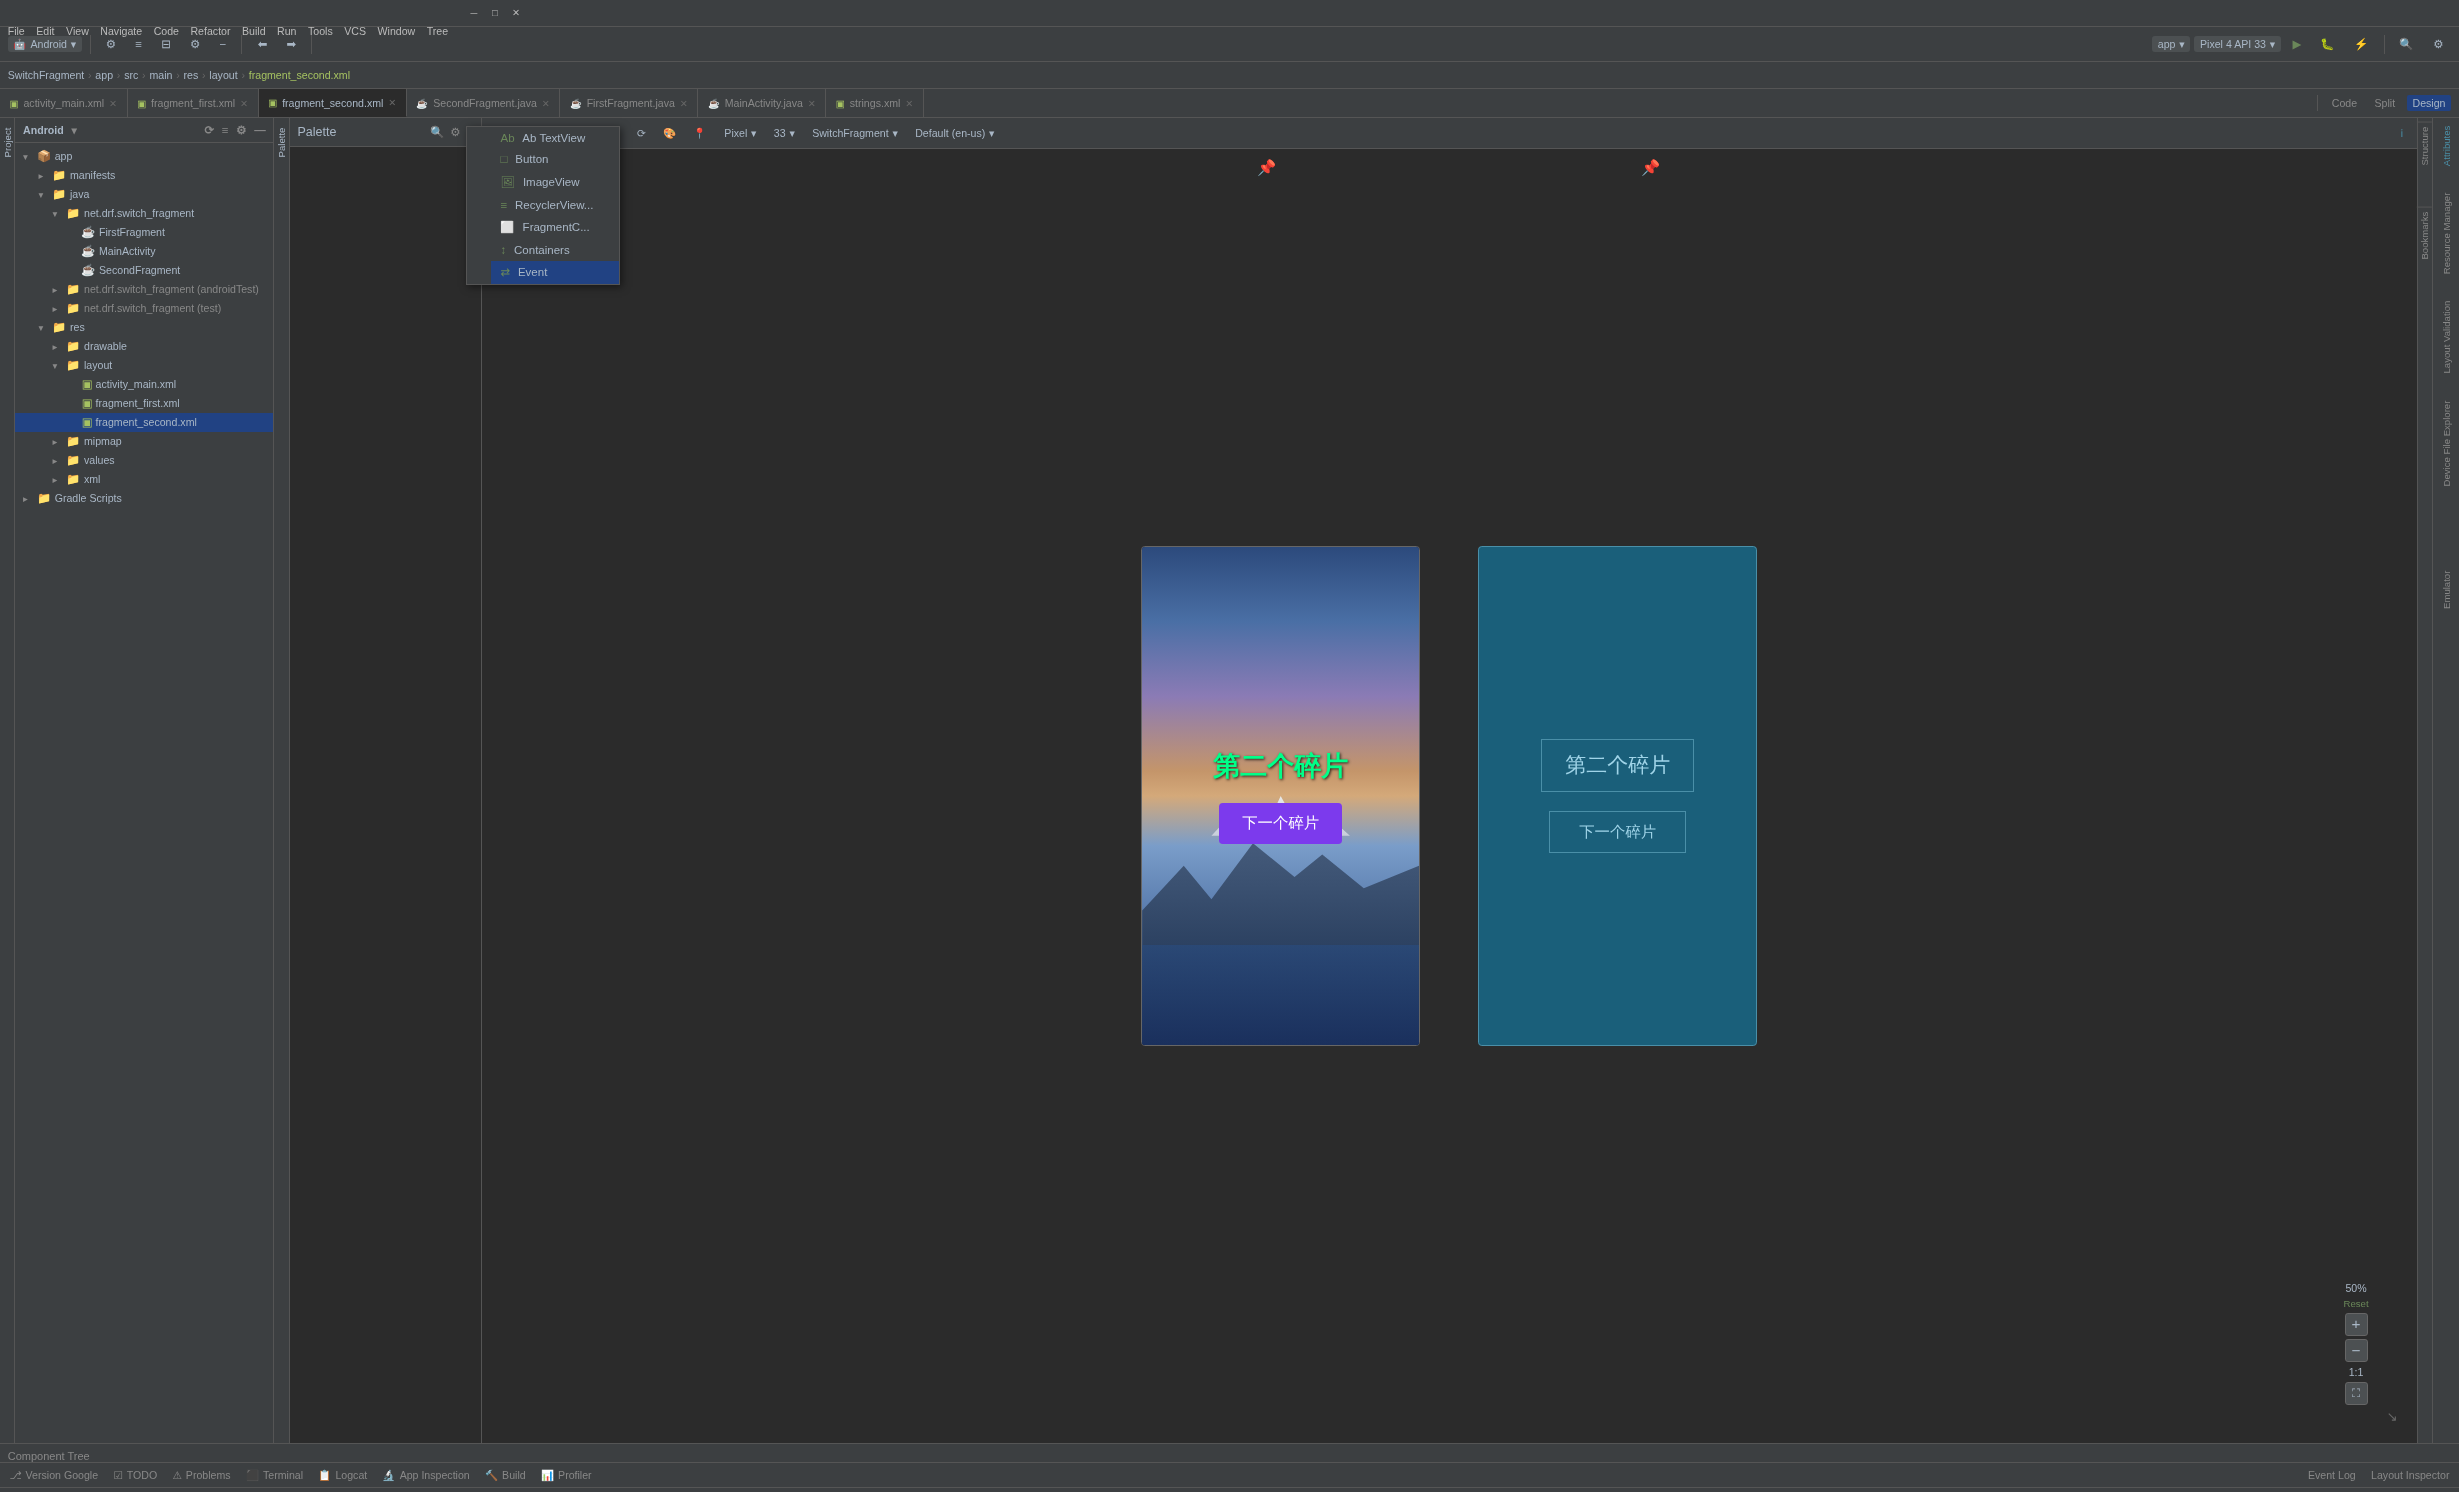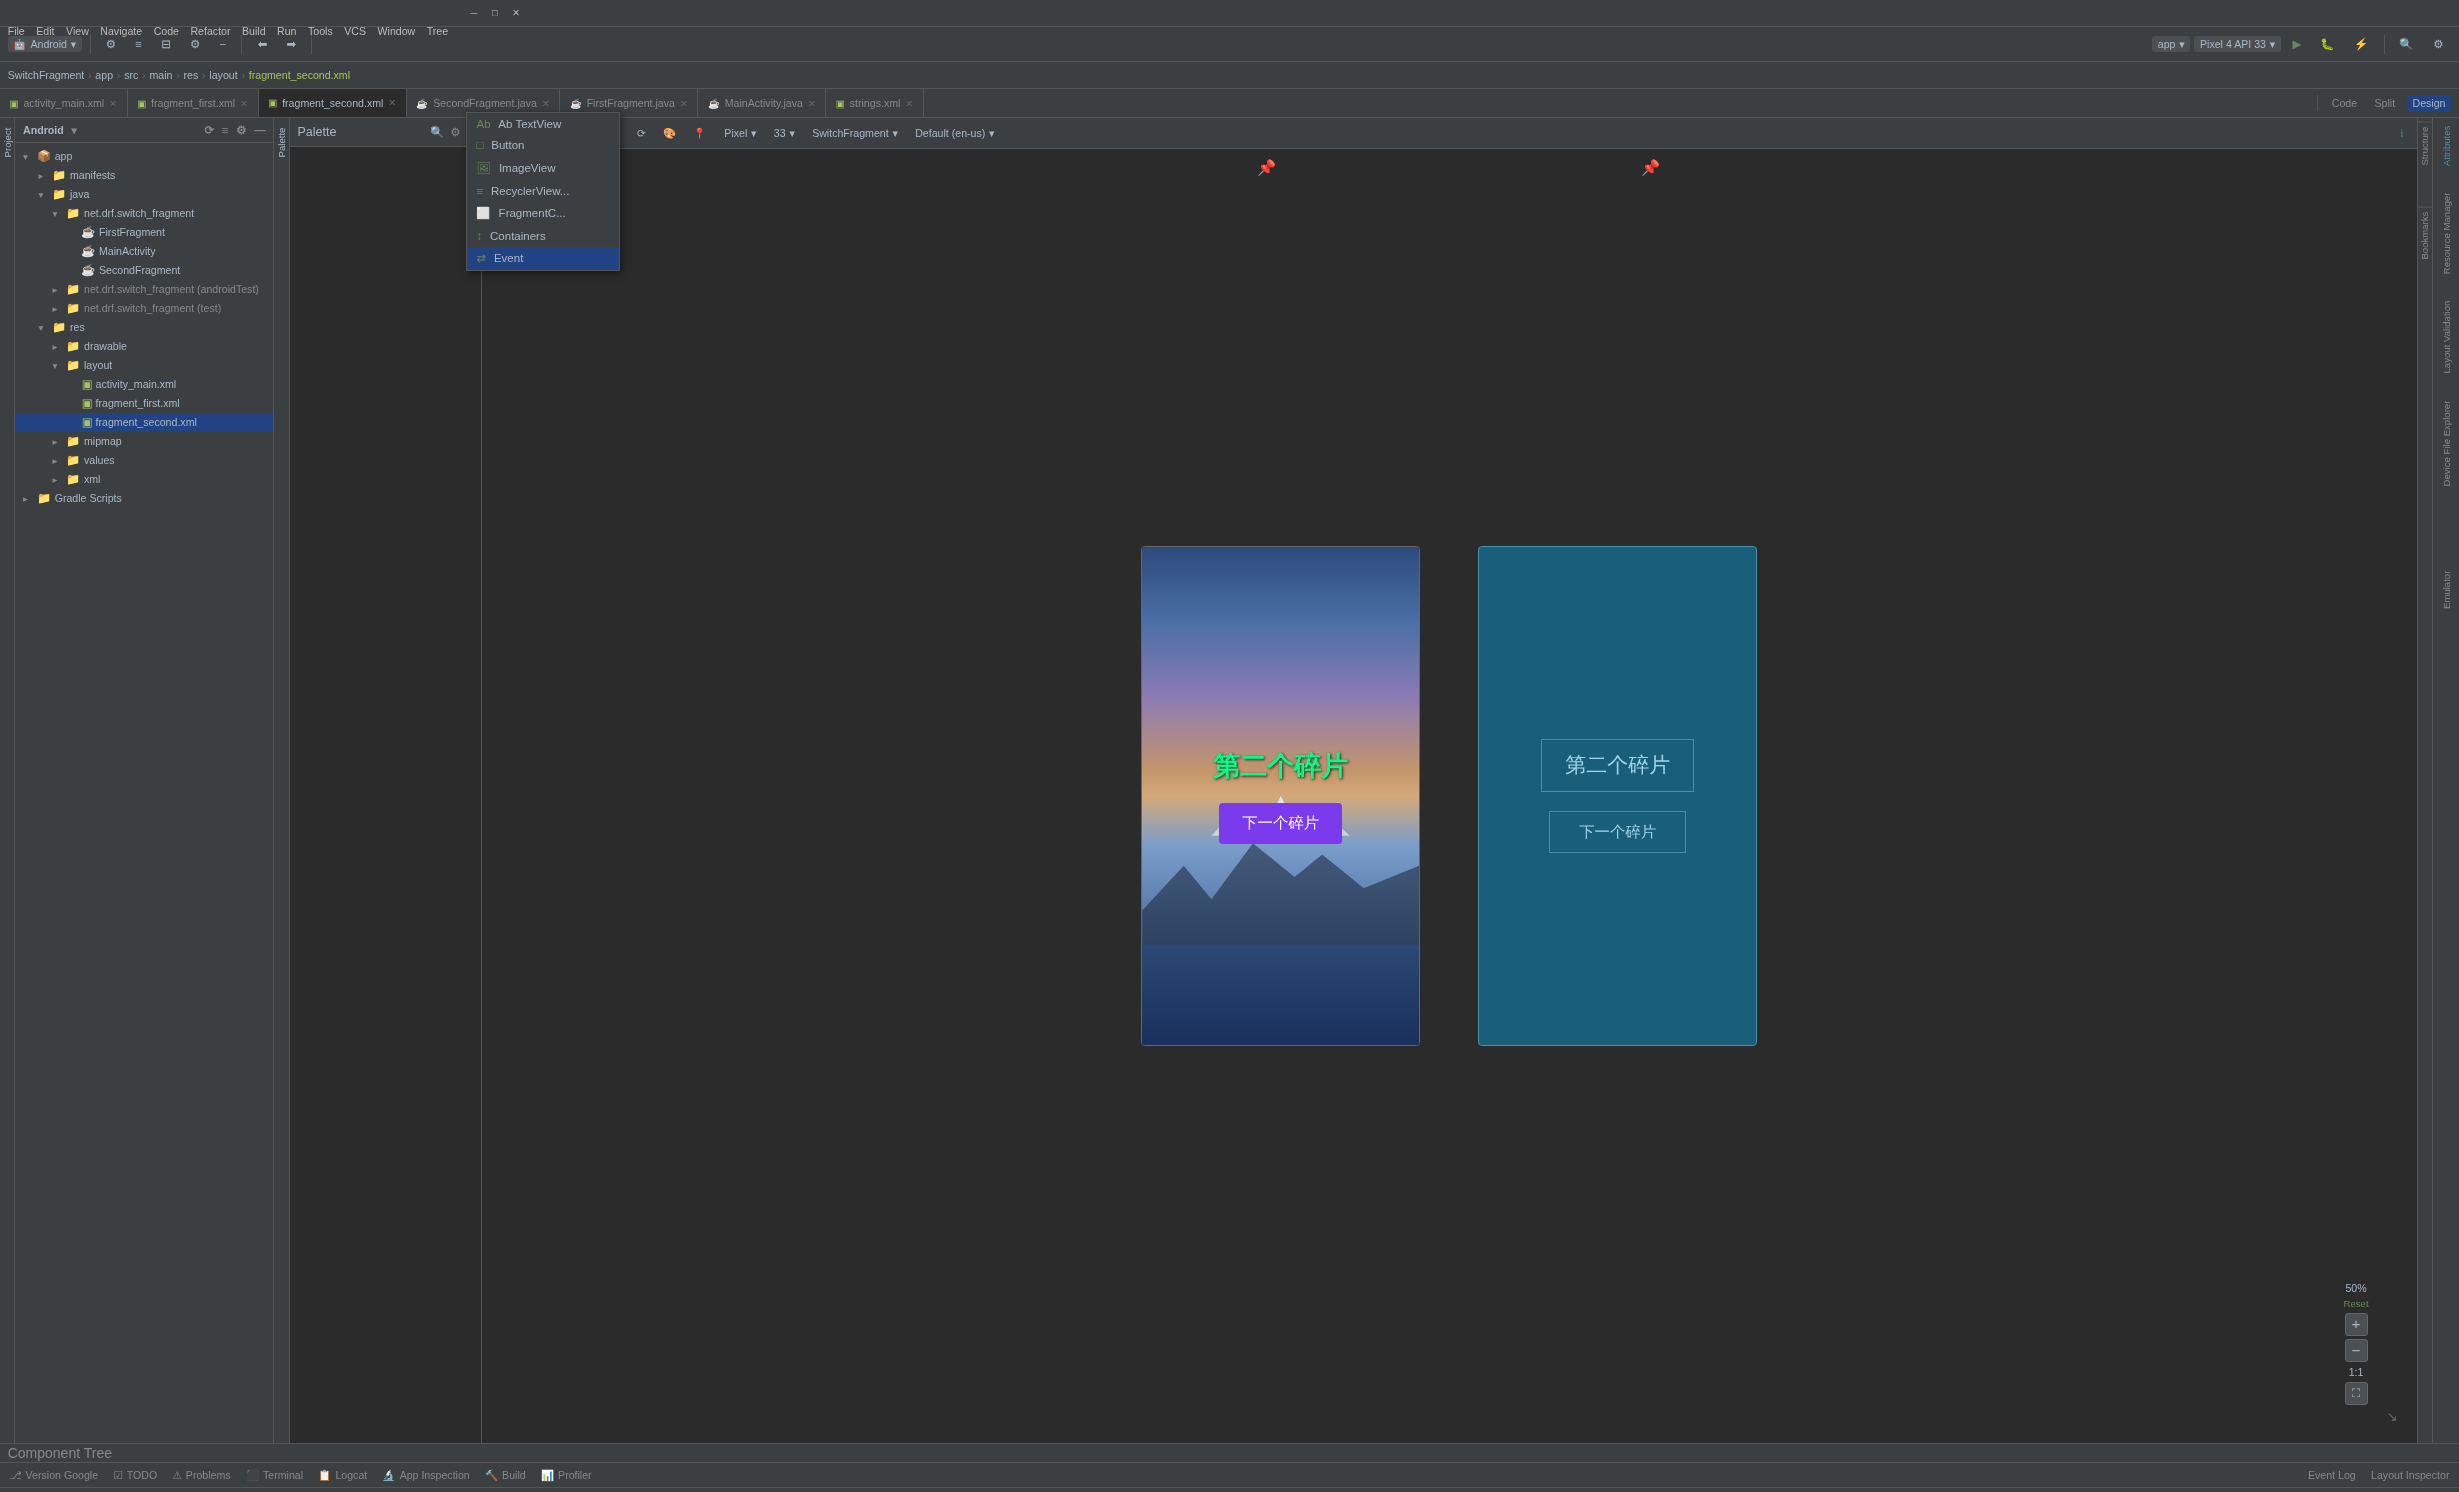--- a/index.html
+++ b/index.html
@@ -207,26 +207,27 @@
       font-size: 11.5px;
       cursor: pointer;
       color: #a9b7c6;
     }
     .palette-category.selected { background: #214283; color: #fff; }
 
     
     .palette-dropdown {
       position: absolute;
       left: 466px;
-      top: 112px;
+      top: 126px;
       background: #3c3f41;
       border: 1px solid #555;
       z-index: 100;
       min-width: 154px;
       box-shadow: 1.9px 1.9px 7.7px rgba(0,0,0,0.5);
+      padding-left: 24px;
     }
     .palette-dropdown-item {
       display: flex;
       align-items: center;
       padding: 4.8px 9.6px;
       font-size: 11.5px;
       color: #a9b7c6;
       cursor: pointer;
       gap: 7.7px;
     }
@@ -819,21 +820,21 @@
 
   <div style="width:27px;background:#3c3f41;border-left:1px solid #555;display:flex;flex-direction:column;align-items:center;padding-top:3.8px;gap:19px;">
     <div style="writing-mode:vertical-rl;font-size:9.6px;color:#4a8fa8;transform:rotate(180deg);padding:3.8px 1.9px;cursor:pointer;">Attributes</div>
     <div style="writing-mode:vertical-rl;font-size:9.6px;color:#888;transform:rotate(180deg);padding:3.8px 1.9px;cursor:pointer;">Resource Manager</div>
     <div style="writing-mode:vertical-rl;font-size:9.6px;color:#888;transform:rotate(180deg);padding:3.8px 1.9px;cursor:pointer;">Layout Validation</div>
     <div style="writing-mode:vertical-rl;font-size:9.6px;color:#888;transform:rotate(180deg);padding:3.8px 1.9px;cursor:pointer;">Device File Explorer</div>
     <div style="writing-mode:vertical-rl;font-size:9.6px;color:#888;transform:rotate(180deg);padding:3.8px 1.9px;cursor:pointer;margin-top:58px;">Emulator</div>
   </div>
 </div>
 
-<div style="height:19px;background:#3c3f41;border-top:1px solid #555;display:flex;align-items:center;padding:0 7.7px;font-size:14px;color:#888;">
+<div style="height:19px;background:#3c3f41;border-top:1px solid #555;display:flex;align-items:flex-end;padding:0 7.7px;font-size:11px;color:#888;">
   <span>Component Tree</span>
 </div>
 
 <div class="bottombar">
   <div class="statusbar-item">
     <span>⎇</span>
     <span>Version Google</span>
   </div>
   <div class="statusbar-item">
     <span>☑</span>

